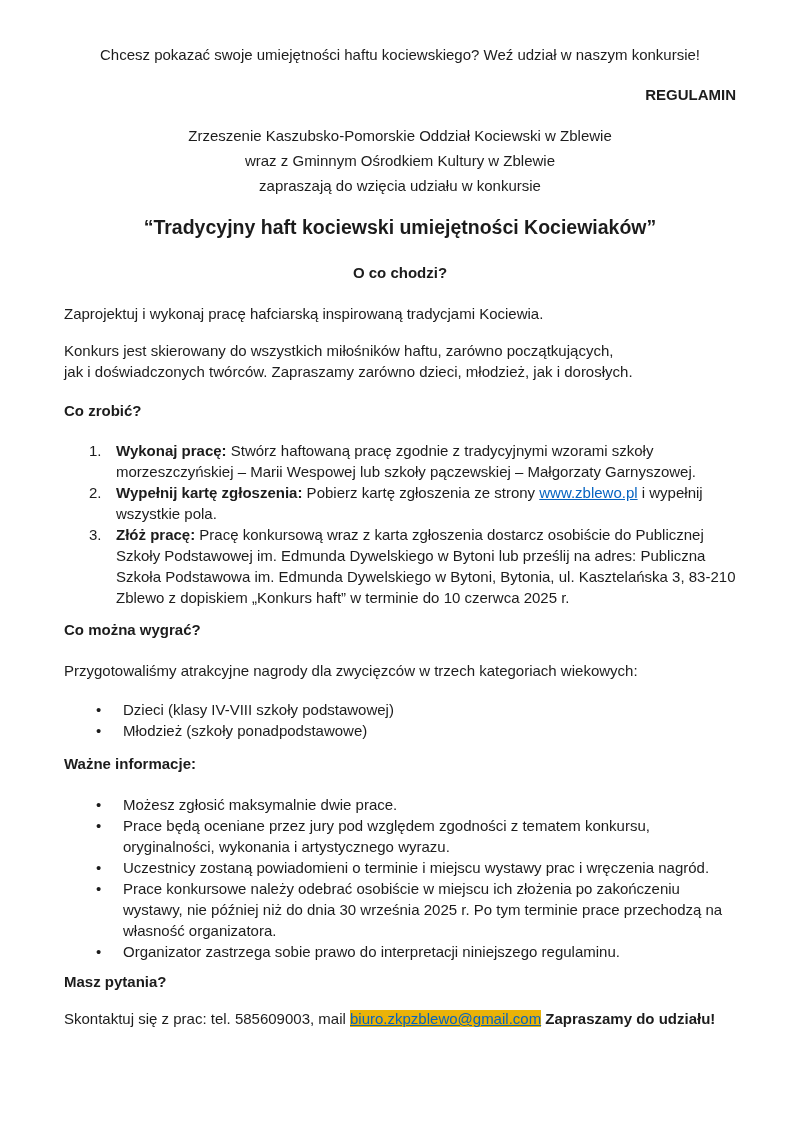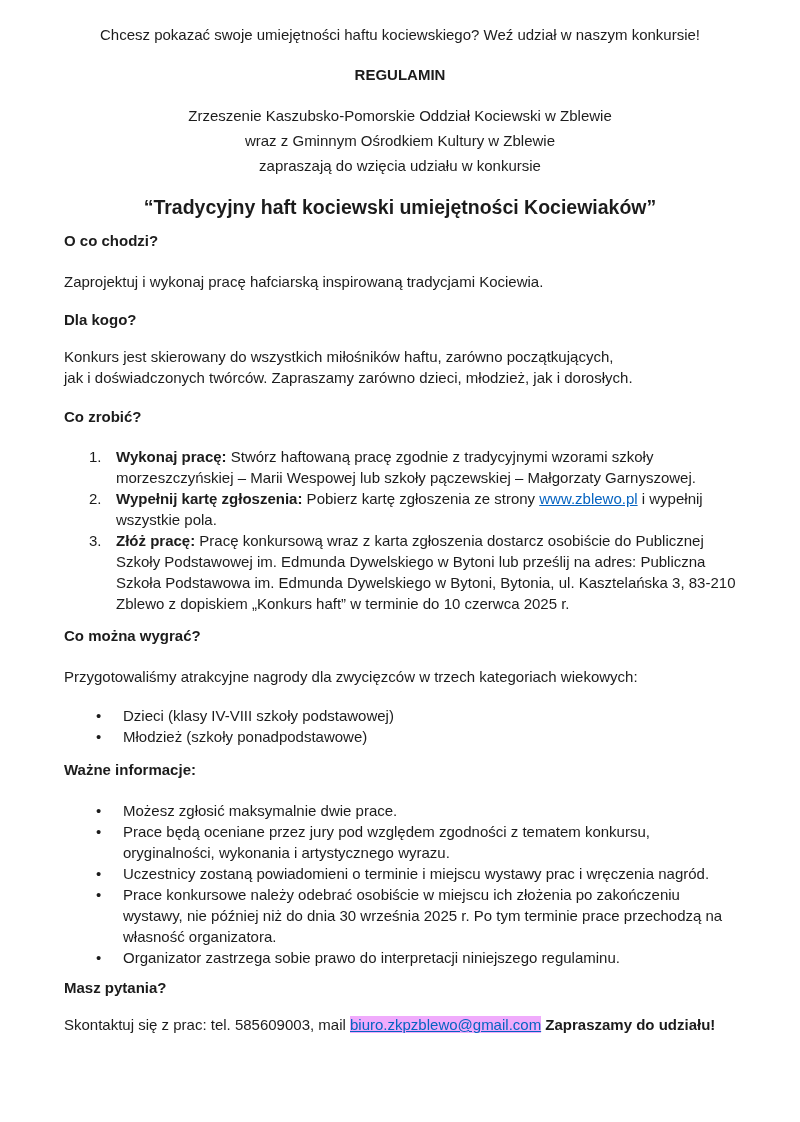--- a/index.html
+++ b/index.html
@@ -11,51 +11,52 @@
   body {
     width: 800px;
     height: 1122px;
     font-family: "Liberation Sans", sans-serif;
     color: #1c1c1c;
     overflow: hidden;
   }
   .doc {
     box-sizing: border-box;
     width: 800px;
-    padding: 24px 64px 0 64px;
+    padding: 44px 64px 0 64px;
     font-size: 15px;
     line-height: 21px;
   }
   .center { text-align: center; }
   .bold { font-weight: bold; margin-top: 40px; }
 
   .intro { margin: 0; }
   .regulamin {
     margin: 19px 0 0 0;
     font-weight: bold;
+    text-align: right;
   }
   .org-block {
     margin: 18px 0 0 0;
     line-height: 25px;
   }
   .doc-title {
     margin: 16px 0 0 0;
     font-size: 19.5px;
     line-height: 26px;
     font-weight: bold;
     text-align: center;
   }
 
   .sec-heading {
     margin: 0;
     font-weight: bold;
     font-size: 15px;
     line-height: 21px;
   }
-  .mt-h-about { margin-top: 10px; }
+  .mt-h-about { margin-top: 22px; text-align: center; }
   .para { margin: 20px 0 0 0; }
   .mt-h-audience { margin-top: 17px; }
   .para-tight { margin: 16px 0 0 0; }
   .mt-h-howto { margin-top: 18px; }
 
   .olist { margin: 19px 0 0 0; }
   .olist-item {
     display: flex;
     align-items: flex-start;
   }
@@ -82,21 +83,21 @@
     left: 32px;
     top: 0;
   }
 
   .link {
     color: #0563c1;
     text-decoration: underline;
     cursor: pointer;
   }
   .email-highlight {
-    background: #f0abfc;
+    background: #eab308;
   }
   .contact { margin: 16px 0 0 0; }
 </style>
 </head>
 <body>
 
 <div class="doc">
 
   <p class="intro center">Chcesz pokazać swoje umiejętności haftu kociewskiego? Weź udział w naszym konkursie!</p>
 
@@ -106,21 +107,20 @@
     <div>Zrzeszenie Kaszubsko-Pomorskie Oddział Kociewski w Zblewie</div>
     <div>wraz z Gminnym Ośrodkiem Kultury w Zblewie</div>
     <div>zapraszają do wzięcia udziału w konkursie</div>
   </div>
 
   <h1 class="doc-title">“Tradycyjny haft kociewski umiejętności Kociewiaków”</h1>
 
   <h2 class="sec-heading mt-h-about">O co chodzi?</h2>
   <p class="para">Zaprojektuj i wykonaj pracę hafciarską inspirowaną tradycjami Kociewia.</p>
 
-  <h2 class="sec-heading mt-h-audience">Dla kogo?</h2>
   <p class="para-tight"><span>Konkurs jest skierowany do wszystkich miłośników haftu, zarówno początkujących,</span><br><span>jak i doświadczonych twórców. Zapraszamy zarówno dzieci, młodzież, jak i dorosłych.</span></p>
 
   <h2 class="sec-heading mt-h-howto">Co zrobić?</h2>
 
   <div class="olist">
     <div class="olist-item">
       <span class="olist-num">1.</span>
       <span class="olist-text"><span class="bold">Wykonaj pracę:</span><span> Stwórz haftowaną pracę zgodnie z tradycyjnymi wzorami szkoły morzeszczyńskiej – Marii Wespowej lub szkoły pączewskiej – Małgorzaty Garnyszowej.</span></span>
     </div>
     <div class="olist-item">

